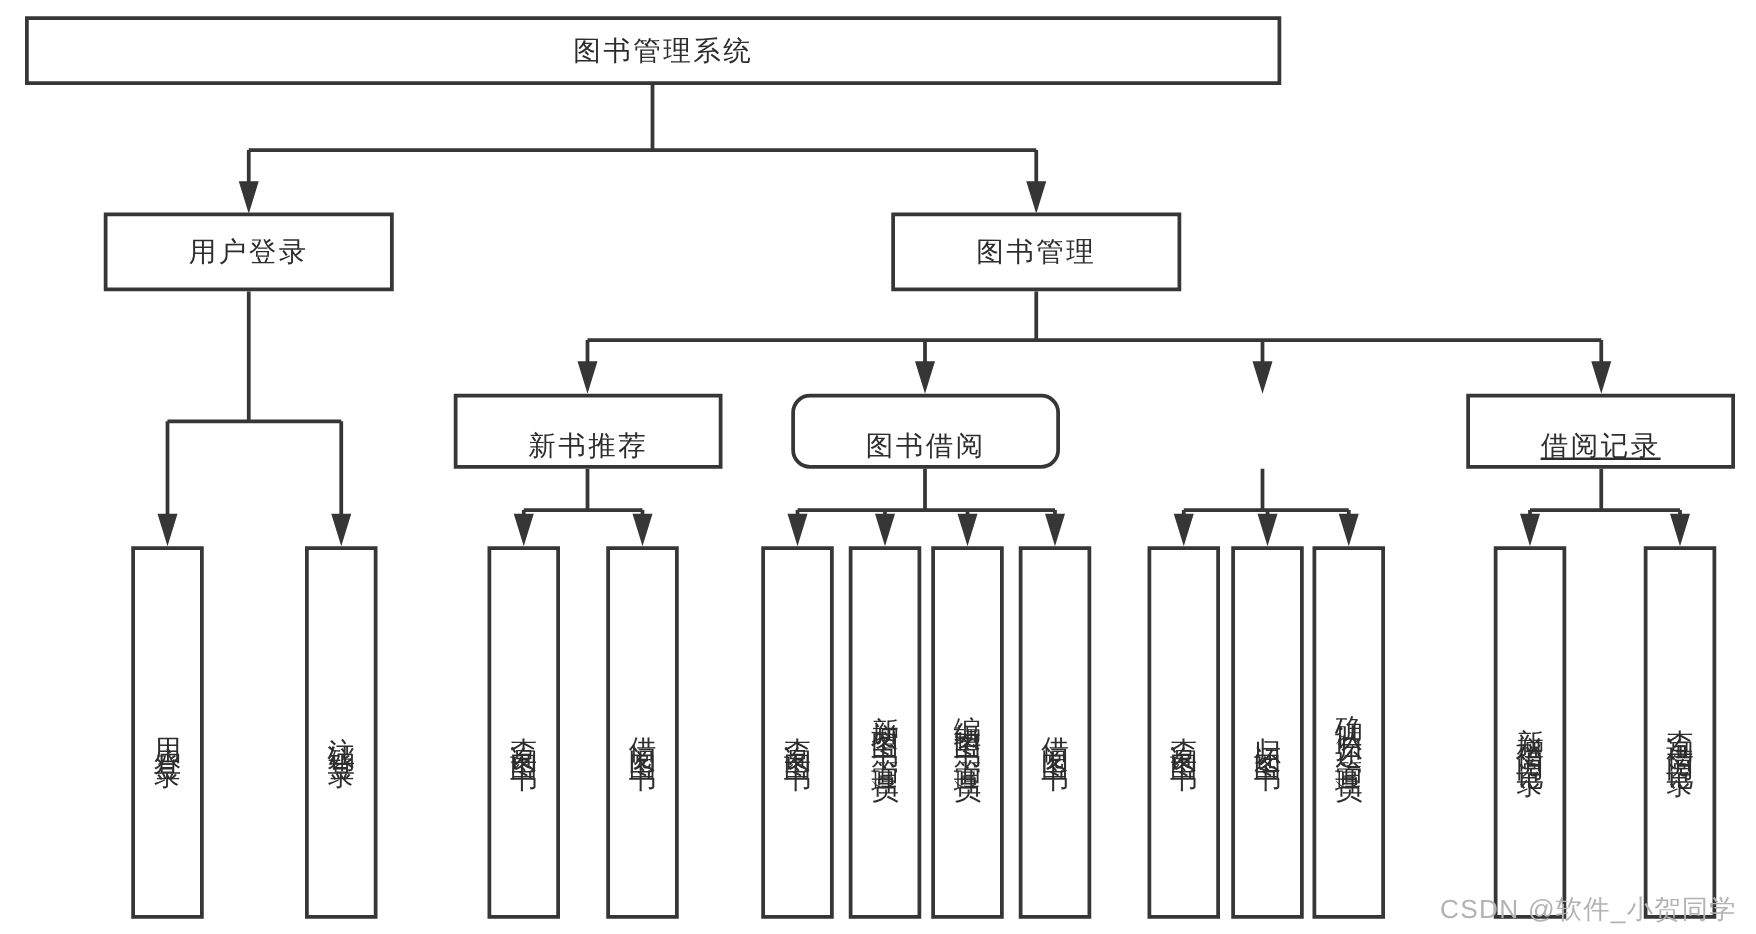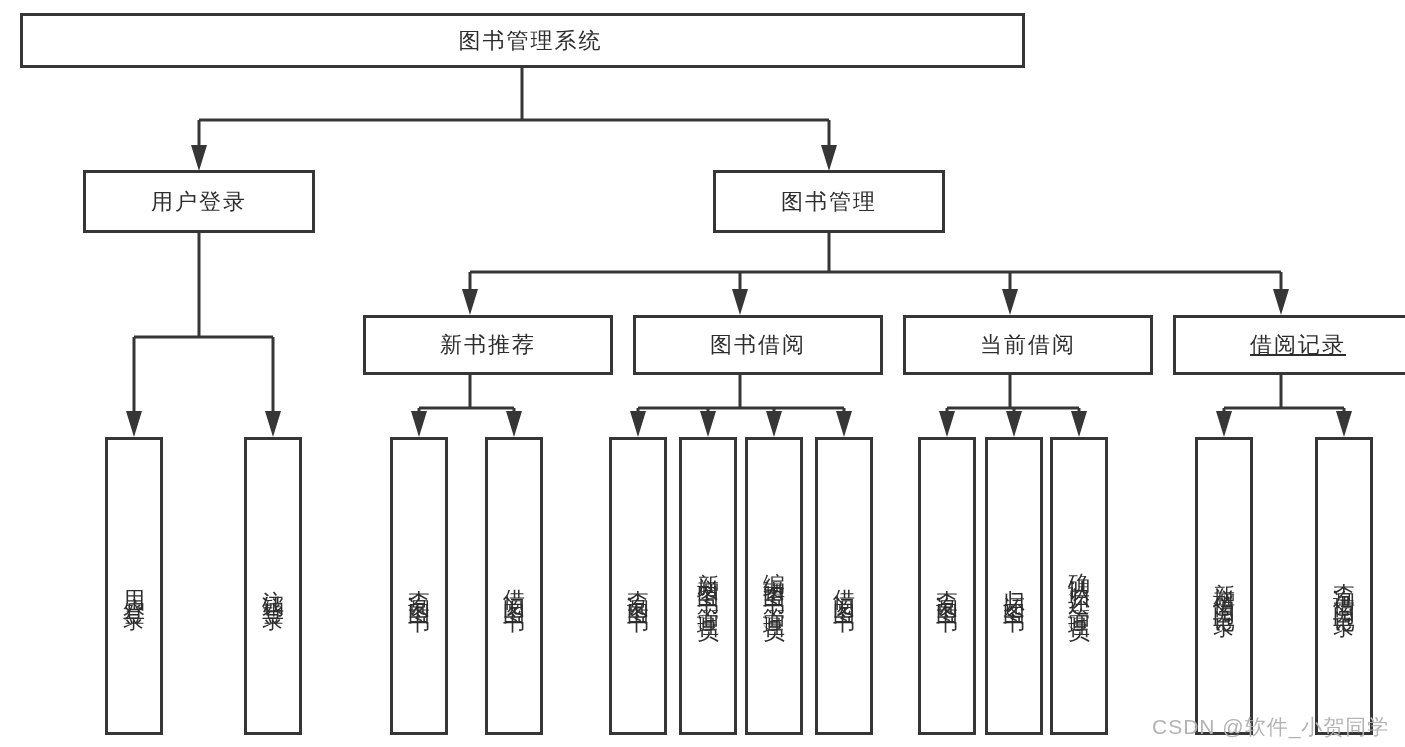--- a/index.html
+++ b/index.html
@@ -16,21 +16,21 @@
     box-sizing:border-box;
     background:#ffffff;
     border:3px solid #363636;
     display:flex;align-items:center;justify-content:center;
     color:#2d2d2d;
     z-index:2;
   }
   .hbox{height:60px;font-size:22px;letter-spacing:2px;}
   .root{left:20px;top:13px;width:1005px;height:55px;padding-left:16px;}
   .l2{top:170px;width:232px;height:63px;}
-  .l3{top:315px;width:250px;}
+  .l3{top:315px;width:215px;align-items:flex-end;}
   .vbox{
     top:437px;width:58px;height:298px;
     font-size:22px;
   }
   .vtext{
     writing-mode:vertical-rl;
     text-orientation:mixed;
     letter-spacing:7px;
     line-height:1;
     white-space:nowrap;
@@ -114,25 +114,22 @@
   <div class="node l2 hbox" style="left:83px;">
     <span>用户登录</span>
   </div>
   <div class="node l2 hbox" style="left:713px;font-family:Liberation Mono, monospace;">
     <span>图书管理</span>
   </div>
 
   <div class="node l3 hbox" style="left:363px;">
     <span>新书推荐</span>
   </div>
-  <div class="node l3 hbox" style="left:633px;">
+  <div class="node l3 hbox" style="left:633px;border-radius:15px;">
     <span>图书借阅</span>
-  </div>
-  <div class="node l3 hbox" style="left:903px;">
-    <span>当前借阅</span>
   </div>
   <div class="node l3 hbox" style="left:1173px;text-decoration:underline;">
     <span>借阅记录</span>
   </div>
 
   <div class="node vbox" style="left:105px;">
     <span class="vtext">用户登录</span>
   </div>
   <div class="node vbox" style="left:244px;">
     <span class="vtext">注销登录</span>

